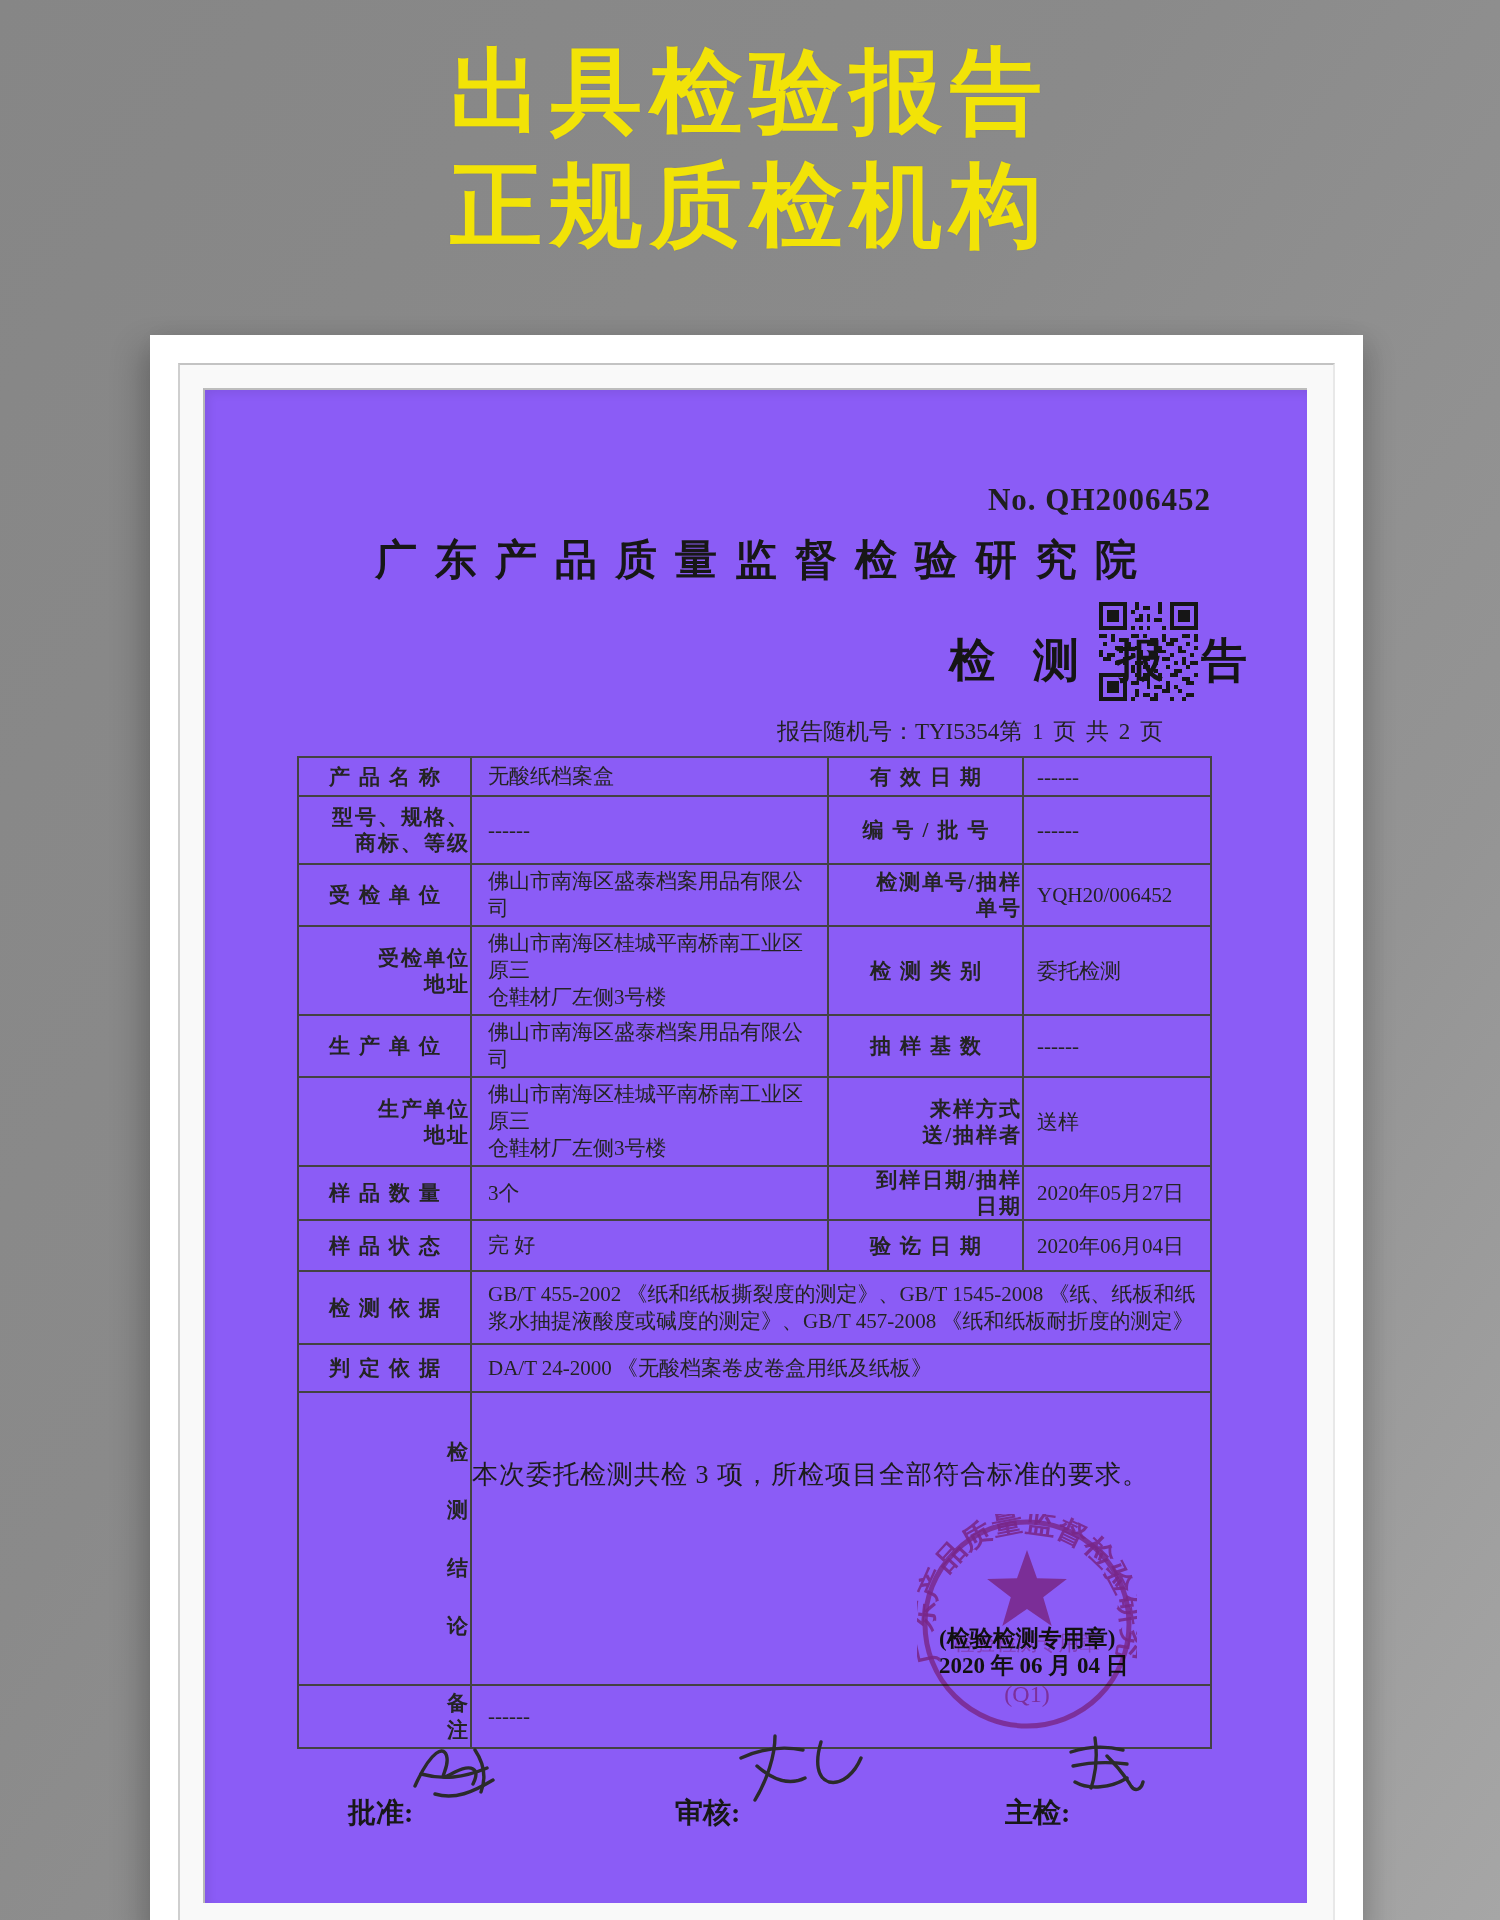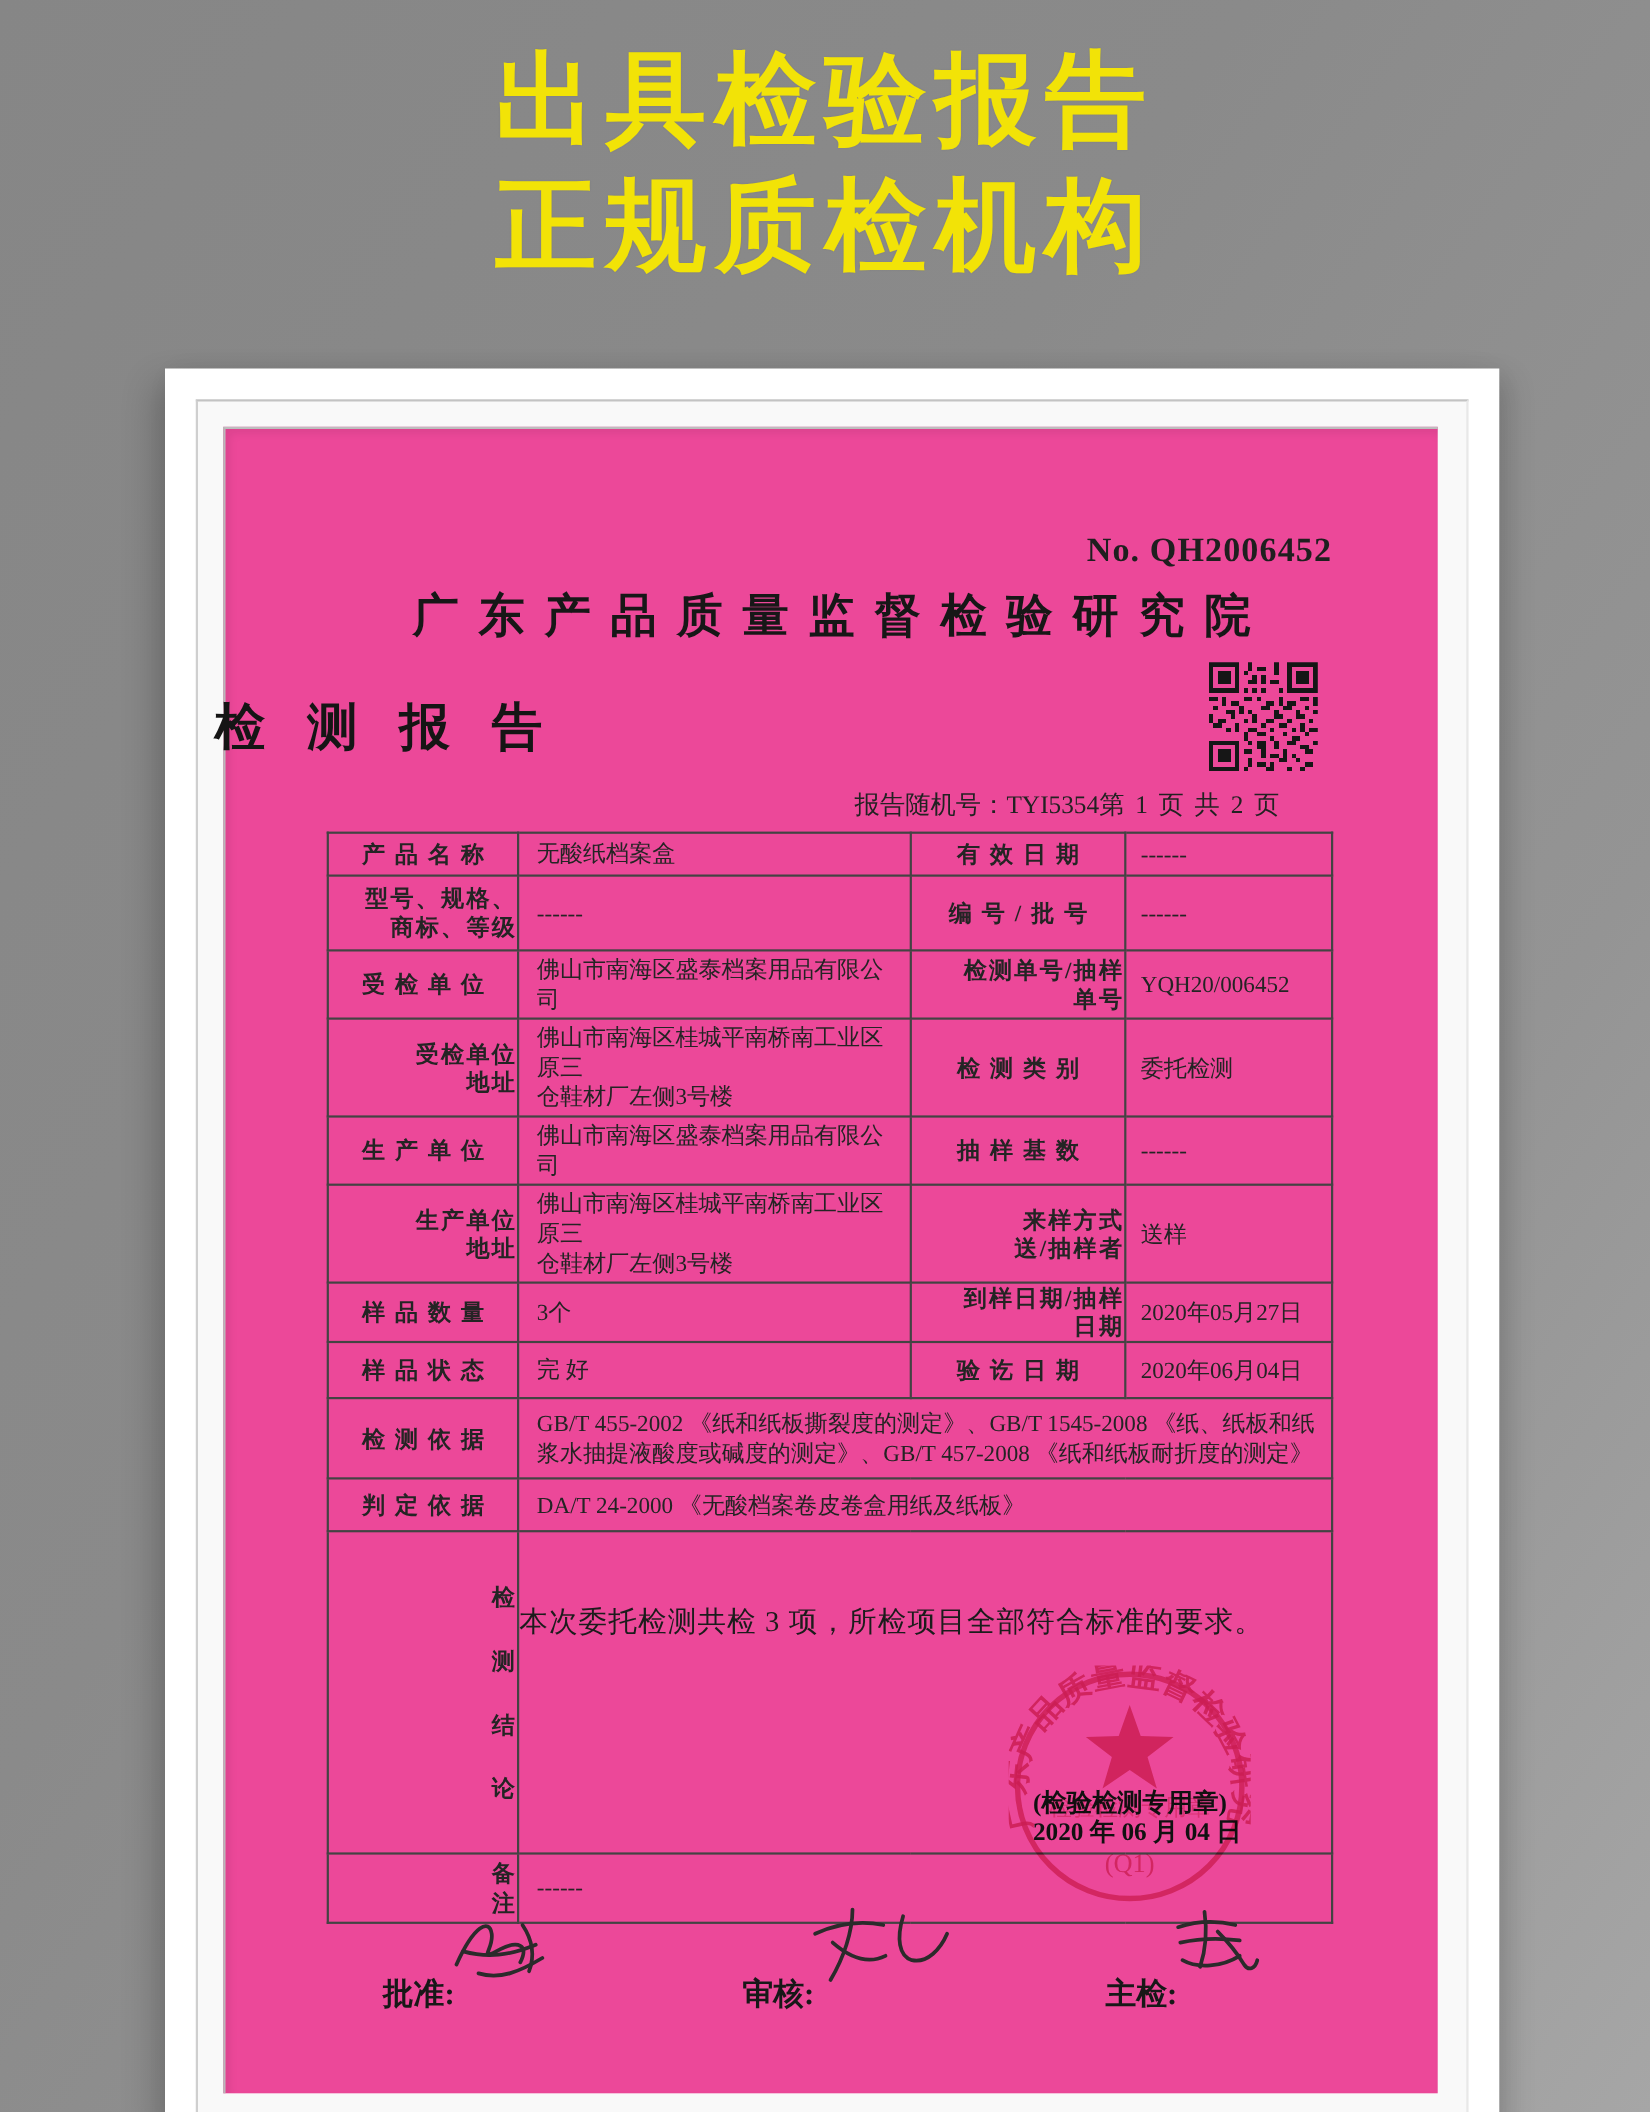--- a/index.html
+++ b/index.html
@@ -21,31 +21,31 @@
     position:absolute; left:150px; top:335px; width:1213px; height:1600px;
     background:#ffffff; box-shadow:-10px 12px 30px rgba(0,0,0,.20), 10px 8px 24px rgba(0,0,0,.12);
   }
   .frame::before {
     content:""; position:absolute; left:28px; top:28px; right:28px; bottom:10px;
     border:2px solid #e8e8e8; border-top-color:#c3c3c3; border-left-color:#cfcfcf;
     background:#f9f9f9;
   }
   .paper {
     position:absolute; left:53px; top:53px; width:1104px; height:1515px;
-    background:#ec4899; border-top:2px solid #bdbdbd; border-left:2px solid #b8b8b8;
+    background:#8b5cf6; border-top:2px solid #bdbdbd; border-left:2px solid #b8b8b8;
     box-shadow:inset 4px 4px 8px rgba(0,0,0,.07);
   }
   
   .doc-no { position:absolute; top:92px; right:96px; font-size:31px; font-weight:bold; letter-spacing:1px; }
   .institute {
     position:absolute; top:142px; width:100%; text-align:center;
     font-size:42px; font-weight:bold; letter-spacing:18px; text-indent:18px; color:#171717;
   }
   .doc-title {
-    position:absolute; top:240px; width:100%; text-align:left;
+    position:absolute; top:240px; width:100%; text-align:right;
     font-size:46px; font-weight:bold; letter-spacing:38px; text-indent:12px;
     transform:translateX(-22px); color:#151515;
   }
   .qr { position:absolute; left:894px; top:212px; width:99px; height:99px; }
   .meta {
     position:absolute; top:326px; left:120px; right:142px;
     display:flex; justify-content:flex-end; font-size:23px; color:#222;
   }
   .meta .pg { letter-spacing:2px; }
   

